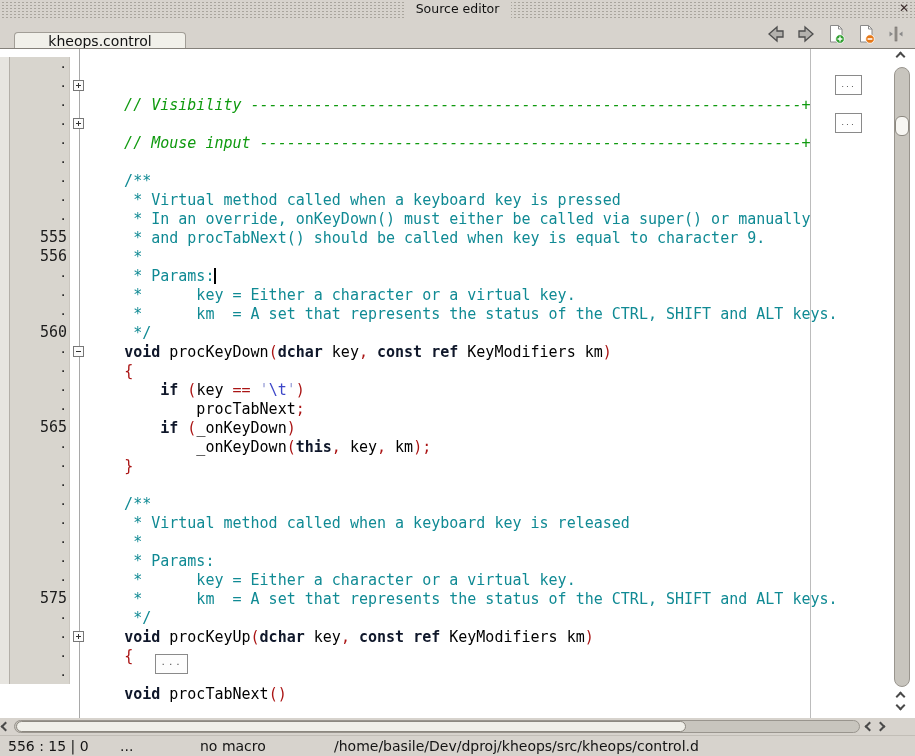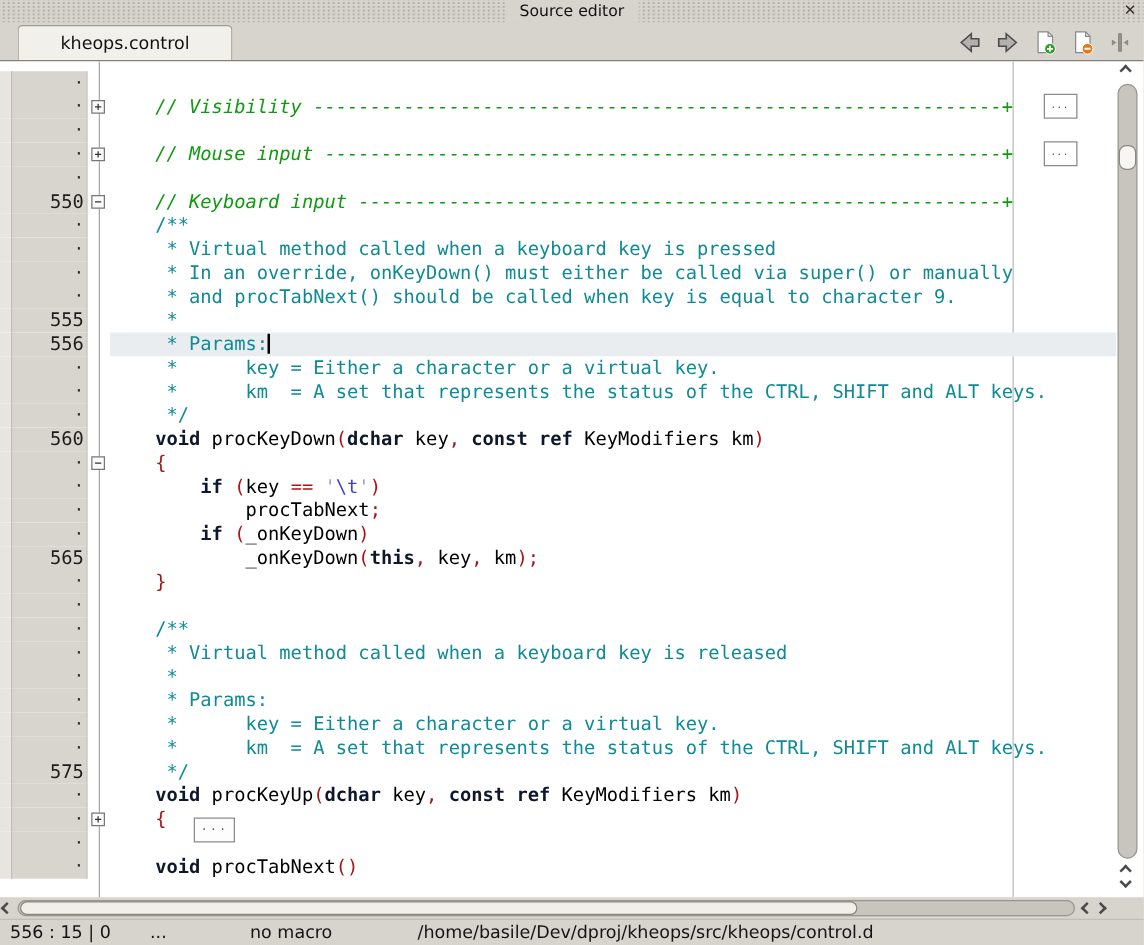--- a/index.html
+++ b/index.html
@@ -13,21 +13,21 @@
     background-image:radial-gradient(#a9a59d 0.8px, transparent 1px);
     background-size:4px 3px; background-position:1px 1px;
     display:flex; justify-content:center;
   }
   .titlebar .title-text{ font-size:12.5px; color:#111; background:#d7d3cd; padding:0 12px; line-height:18px; }
   .titlebar .close-btn{ position:absolute; right:6px; top:1px; font-size:12px; font-weight:bold; color:#3a2a2a; cursor:default; }
 
   
   .tabbar{ position:absolute; top:18px; left:0; width:915px; height:30px; background:#d7d3cd; }
   .tab{
-    position:absolute; left:14px; bottom:0; height:28px; min-width:172px;
+    position:absolute; left:14px; bottom:0; height:16px; min-width:172px;
     background:#f1f0ea; border:1px solid #a19d96; border-bottom:none;
     border-radius:4px 4px 0 0; display:flex; align-items:center; justify-content:center;
     font-size:14px; color:#111; padding:0 30px;
   }
   .toolbar{ position:absolute; right:8px; top:4px; height:24px; display:flex; align-items:center; gap:8px; }
   .tbtn{ width:22px; height:22px; display:flex; align-items:center; justify-content:center; }
 
   
   .editor{
     position:absolute; top:48px; left:0; width:915px; height:670px;
@@ -36,21 +36,21 @@
   .margin-line{ position:absolute; left:810px; top:0; bottom:0; width:1px; background:#bcbcbc; }
   .fold-line{ position:absolute; left:79px; top:0; bottom:0; width:1px; background:#a8a8a8; }
 
   .code-rows{ position:absolute; top:0; left:0; right:22px; padding-top:8px; }
   .row{ position:relative; display:flex; height:19px; line-height:19px; font-family:"DejaVu Sans Mono", monospace; font-size:15px; }
   .g1{ width:10px; background:#e7e5e0; border-right:1px solid #b3afa8; flex:none; }
   .g2{ width:60px; background:#d8d5ce; border-right:1px solid #cac6bf; flex:none;
        text-align:right; padding-right:2px; color:#1c1c1c; font-size:15px; }
   .g2.dot{ font-size:13px; color:#222; }
   .g3{ width:18px; flex:none; position:relative; }
-  .code{ flex:1; white-space:pre; color:#000; position:relative; }
+  .code{ flex:1; white-space:pre; color:#000; position:relative;margin-top:20px; }
   .row.current .code{ background:#e9edf0; }
 
   .seg-cm{ color:#0f9a0f; font-style:italic; }
   .seg-doc{ color:#108a94; }
   .seg-kw{ color:#0f172a; font-weight:bold; }
   .seg-pl{ color:#000; }
   .seg-pn{ color:#aa1414; }
   .seg-str{ color:#3c46c8; }
   .seg-sq{ color:#9aa0d8; }
 
@@ -186,30 +186,20 @@
         <span class="fold-ellipsis">...</span>
       </div>
       <div class="row">
         <span class="g1"></span>
         <span class="g2 dot">·</span>
         <span class="g3"></span>
         <span class="code"></span>
       </div>
       <div class="row">
         <span class="g1"></span>
-        <span class="g2">550</span>
-        <span class="g3">
-          <span class="fbox minus">
-            <i class="h"></i>
-          </span>
-        </span>
-        <span class="code"><span class="seg-cm">    // Keyboard input ---------------------------------------------------------+</span></span>
-      </div>
-      <div class="row">
-        <span class="g1"></span>
         <span class="g2 dot">·</span>
         <span class="g3"></span>
         <span class="code"><span class="seg-doc">    /**</span></span>
       </div>
       <div class="row">
         <span class="g1"></span>
         <span class="g2 dot">·</span>
         <span class="g3"></span>
         <span class="code"><span class="seg-doc">     * Virtual method called when a keyboard key is pressed</span></span>
       </div>

